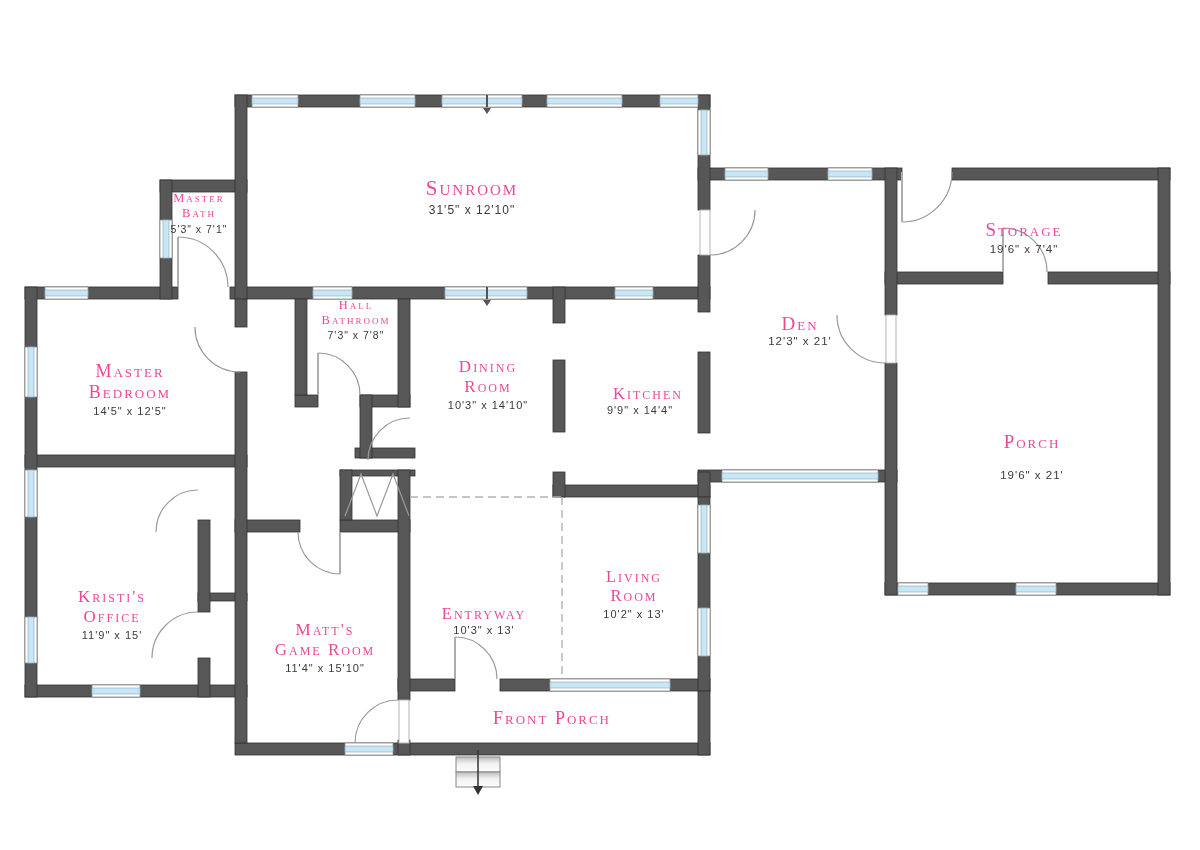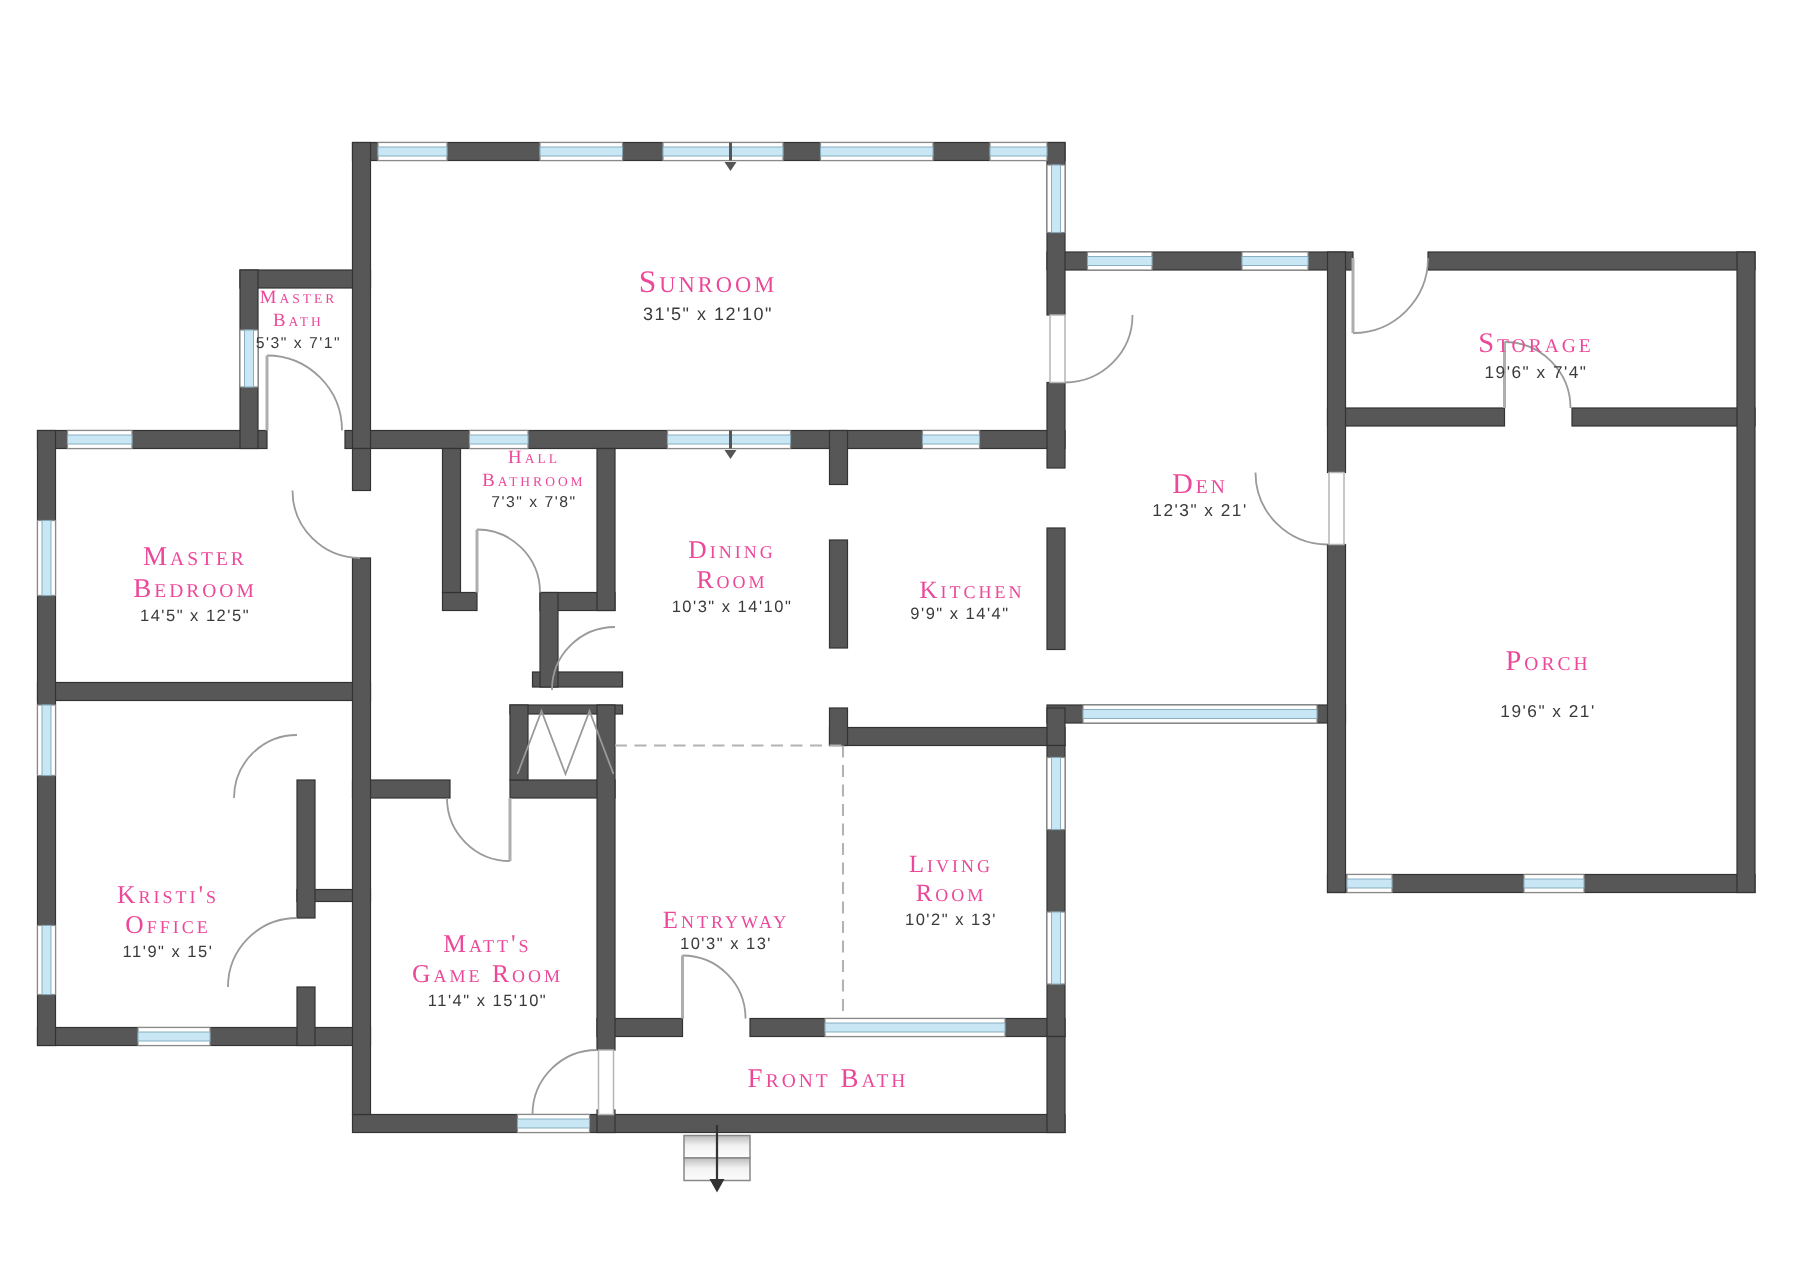--- a/index.html
+++ b/index.html
@@ -237,16 +237,16 @@
       <div class="room-label" style="left: 484px; top: 620px;">
         <div class="room-name" style="font-size: 16.5px;">Entryway</div>
         <div class="room-dims" style="font-size: 11px; margin-top: 1px;">10'3" x 13'</div>
       </div>
       <div class="room-label" style="left: 634px; top: 593px;">
         <div class="room-name" style="font-size: 16.5px;">Living
 Room</div>
         <div class="room-dims" style="font-size: 11px; margin-top: 2px;">10'2" x 13'</div>
       </div>
       <div class="room-label" style="left: 552px; top: 719px;">
-        <div class="room-name" style="font-size: 18px;">Front Bath</div>
+        <div class="room-name" style="font-size: 18px;">Front Porch</div>
       </div>
     </div>
 </div>
 
 </body></html>

